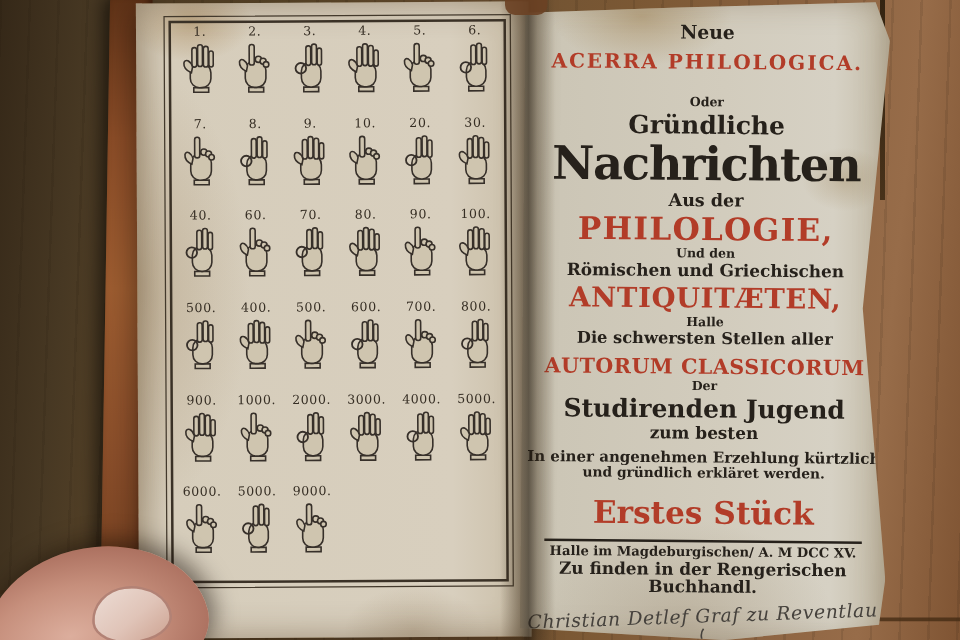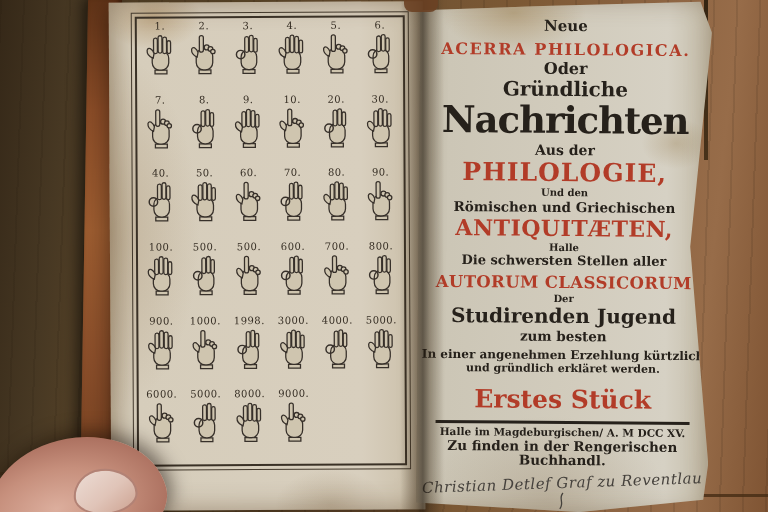--- a/index.html
+++ b/index.html
@@ -57,21 +57,21 @@
       linear-gradient(90deg,#bdb5a2 0%,#ccc6b6 10%,#d2ccbd 55%,#d6d1c4 85%,#c4bca8 100%);
     clip-path:polygon(0% 2.6%, 42% 1.6%, 96% .5%, 100% 6.5%, 93.2% 48%, 100% 90%, 98.4% 97%, 56% 99.6%, 0% 98%);
     box-shadow:0 0 26px rgba(90,65,35,.4) inset;}
 
   .rp-text{position:absolute;inset:0;display:flex;flex-direction:column;align-items:center;
     padding-top:17px;color:#26211b;text-align:center;}
   .l{line-height:1.05;font-family:"DejaVu Serif",serif;font-weight:bold;}
   .red{color:#b23c28;}
   .neue{font-size:15px;margin-top:4px;}
   .acerra{font-size:16px;letter-spacing:1.6px;margin-top:7px;}
-  .oder{font-size:16px;margin-top:2px;}
+  .oder{font-size:10px;margin-top:19px;}
   .gruendliche{font-size:20px;margin-top:2px;}
   .nachrichten{font-size:37px;letter-spacing:-1px;margin-top:1px;}
   .aus-der{font-size:14px;margin-top:3px;}
   .philologie{font-size:25px;letter-spacing:1px;margin-top:2px;}
   .und-den{font-size:10px;margin-top:2px;}
   .roemischen{font-size:13.5px;margin-top:1px;}
   .antiquitaeten{font-size:22px;letter-spacing:.5px;margin-top:3px;}
   .darinn{font-size:10px;margin-top:3px;}
   .schwersten{font-size:13px;margin-top:1px;}
   .autorum{font-size:16.5px;letter-spacing:.4px;margin-top:6px;}
@@ -222,26 +222,20 @@
               <use href="#hand-v0"></use>
             </svg>
           </div>
           <div class="cell">
             <span class="num">40.</span>
             <svg class="hand" viewBox="0 0 36 46">
               <use href="#hand-v2"></use>
             </svg>
           </div>
           <div class="cell">
-            <span class="num">50.</span>
-            <svg class="hand" viewBox="0 0 36 46">
-              <use href="#hand-v0"></use>
-            </svg>
-          </div>
-          <div class="cell">
             <span class="num">60.</span>
             <svg class="hand" viewBox="0 0 36 46">
               <use href="#hand-v1"></use>
             </svg>
           </div>
           <div class="cell">
             <span class="num">70.</span>
             <svg class="hand" viewBox="0 0 36 46">
               <use href="#hand-v2"></use>
             </svg>
@@ -264,20 +258,26 @@
               <use href="#hand-v0"></use>
             </svg>
           </div>
           <div class="cell">
             <span class="num">500.</span>
             <svg class="hand" viewBox="0 0 36 46">
               <use href="#hand-v2"></use>
             </svg>
           </div>
           <div class="cell">
+            <span class="num">400.</span>
+            <svg class="hand" viewBox="0 0 36 46">
+              <use href="#hand-v0"></use>
+            </svg>
+          </div>
+          <div class="cell">
             <span class="num">500.</span>
             <svg class="hand" viewBox="0 0 36 46">
               <use href="#hand-v1"></use>
             </svg>
           </div>
           <div class="cell">
             <span class="num">600.</span>
             <svg class="hand" viewBox="0 0 36 46">
               <use href="#hand-v2"></use>
             </svg>
@@ -300,21 +300,21 @@
               <use href="#hand-v0"></use>
             </svg>
           </div>
           <div class="cell">
             <span class="num">1000.</span>
             <svg class="hand" viewBox="0 0 36 46">
               <use href="#hand-v1"></use>
             </svg>
           </div>
           <div class="cell">
-            <span class="num">1998.</span>
+            <span class="num">2000.</span>
             <svg class="hand" viewBox="0 0 36 46">
               <use href="#hand-v2"></use>
             </svg>
           </div>
           <div class="cell">
             <span class="num">3000.</span>
             <svg class="hand" viewBox="0 0 36 46">
               <use href="#hand-v0"></use>
             </svg>
           </div>
@@ -333,26 +333,20 @@
           <div class="cell">
             <span class="num">6000.</span>
             <svg class="hand" viewBox="0 0 36 46">
               <use href="#hand-v1"></use>
             </svg>
           </div>
           <div class="cell">
             <span class="num">5000.</span>
             <svg class="hand" viewBox="0 0 36 46">
               <use href="#hand-v2"></use>
-            </svg>
-          </div>
-          <div class="cell">
-            <span class="num">8000.</span>
-            <svg class="hand" viewBox="0 0 36 46">
-              <use href="#hand-v0"></use>
             </svg>
           </div>
           <div class="cell">
             <span class="num">9000.</span>
             <svg class="hand" viewBox="0 0 36 46">
               <use href="#hand-v1"></use>
             </svg>
           </div>
         </div>
     </div>

